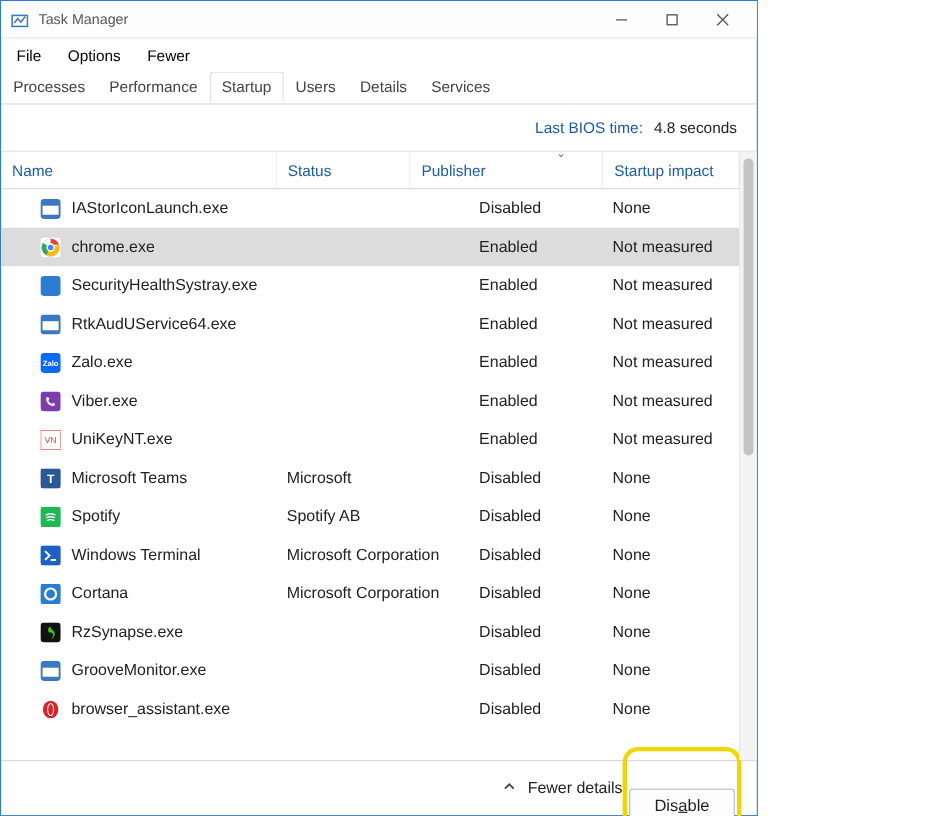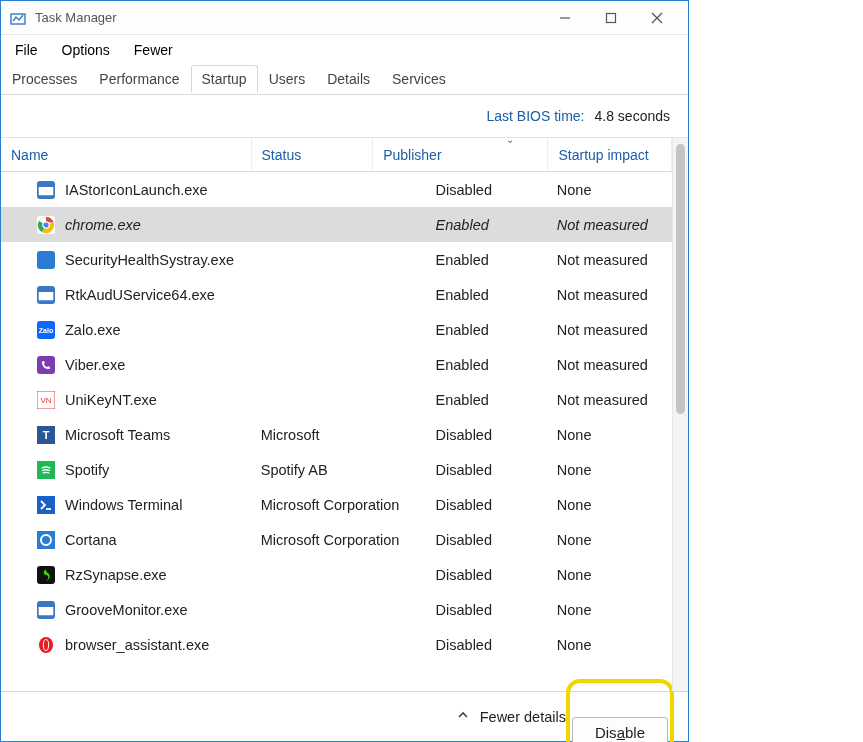--- a/index.html
+++ b/index.html
@@ -58,21 +58,21 @@
   .tbody { overflow-y:auto; }
   .row {
     display: flex; align-items: center; height: 35px;
     font-size: 14.5px; color: #222;
   }
   .row .cell { padding: 0 8px; overflow:hidden; text-overflow:ellipsis; white-space:nowrap; }
   .row .cell.name-cell { width:265px; display:flex; align-items:center; gap:10px; padding-left:36px;}
   .row .cell.pub-cell { width:185px; }
   .row .cell.status-cell { width:128px; }
   .row .cell.impact-cell { width:130px; }
-  .row.selected { background: #dcdcdc; font-style: italic; }
+  .row.selected { background: #dcdcdc; }
   .row-icon { width:18px; height:18px; border-radius:3px; display:flex; align-items:center; justify-content:center; font-size:11px; color:#fff; flex-shrink:0;}
   .scrollbar {
     width: 16px; background: #f4f4f4; border-left:1px solid #e8e8e8; position: relative;
   }
   .scrollbar .thumb {
     position: absolute; left: 3px; right: 3px; top: 6px; height: 270px;
     background: #c4c4c4; border-radius: 5px;
   }
   .footer {
     height: 50px; border-top: 1px solid #d8d8d8;

